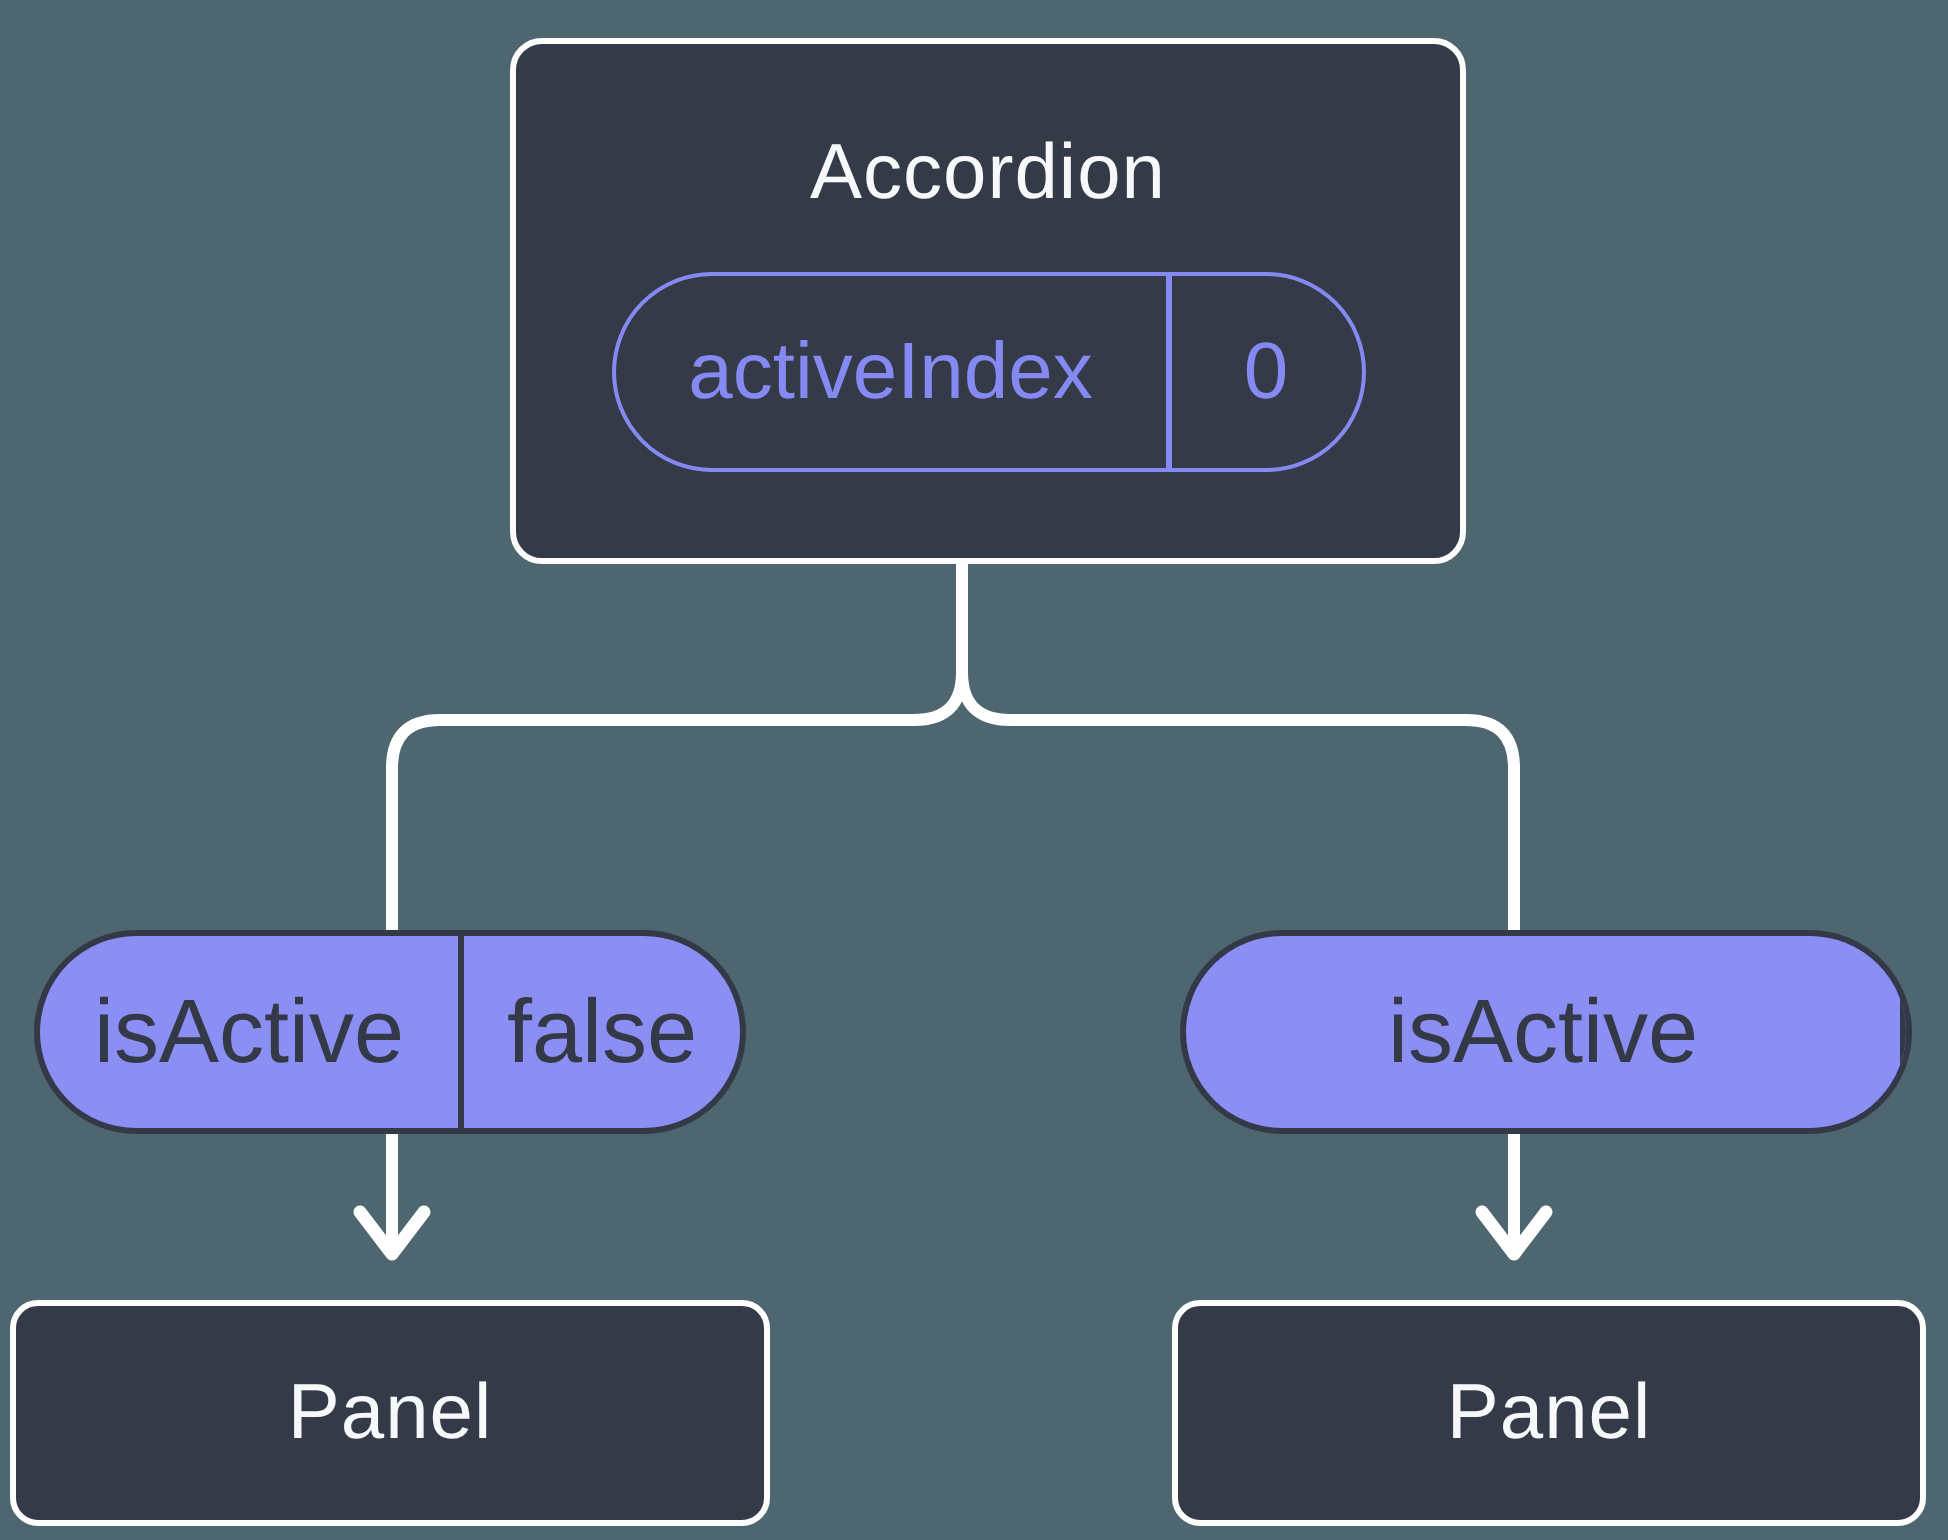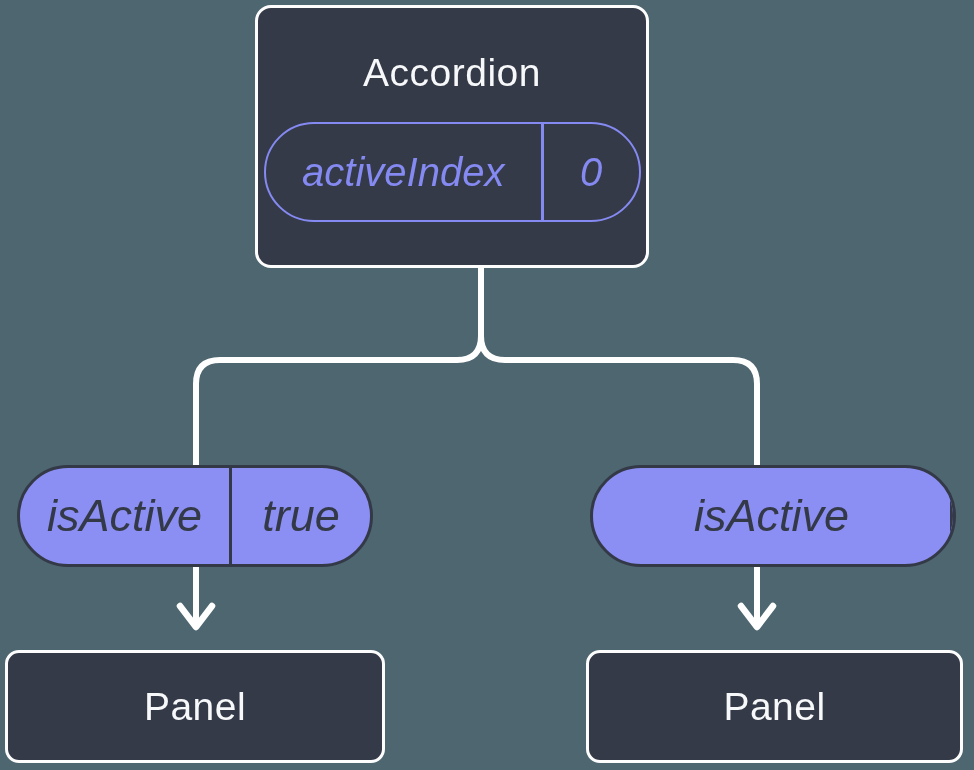--- a/index.html
+++ b/index.html
@@ -10,26 +10,26 @@
   body{font-family:"Liberation Sans", sans-serif; background:var(--background);}
   .stage{position:relative; width:974px; height:770px; background:var(--background); overflow:hidden;}
 
   .connectors{position:absolute; left:0; top:0; width:974px; height:770px; z-index:1;}
   .conn{fill:none; stroke:var(--connector); stroke-width:6; stroke-linecap:round; stroke-linejoin:round;}
   .conn.head{stroke-width:6.5;}
 
   .node{position:absolute; z-index:2; background:var(--node_bg);
         border:3px solid var(--node_border); box-sizing:border-box;
         display:flex; align-items:center; justify-content:center;}
-  .node-root{left:255px; top:5px; width:394px; height:263px; border-radius:16px;
+  .node-root{left:255px; top:19px; width:478px; height:263px; border-radius:16px;
              flex-direction:column; gap:27px;}
   .node-title{color:var(--node_text); font-size:39px; font-weight:500; letter-spacing:.5px;}
 
   .pill{display:flex; align-items:stretch; box-sizing:border-box; border-radius:60px; overflow:hidden; z-index:2;}
-  .pill-name, .pill-value{display:flex; align-items:center; justify-content:center;font-style:italic;}
+  .pill-name, .pill-value{display:flex; align-items:center; justify-content:center;}
   .pill-name{flex:1;}
 
   .pill-outline{width:377px; height:100px; border:2.5px solid var(--accent);
                 color:var(--accent); font-size:40px; background:transparent;}
   .pill-outline .pill-divider{width:2.5px; background:var(--accent);}
   .pill-outline .pill-value{width:95px;}
 
   .pill-solid{position:absolute; top:465px; height:102px; background:var(--pill_fill);
               border:3px solid var(--pill_text); color:var(--pill_text); font-size:45px;}
   .pill-solid .pill-divider{width:3px; background:var(--pill_text);}
@@ -59,21 +59,21 @@
     <div class="pill pill-outline">
       <span class="pill-name">activeIndex</span>
       <span class="pill-divider"></span>
       <span class="pill-value">0</span>
     </div>
   </div>
 
   <div class="pill pill-solid pill-left">
     <span class="pill-name">isActive</span>
     <span class="pill-divider"></span>
-    <span class="pill-value">true</span>
+    <span class="pill-value">false</span>
   </div>
 
   <div class="pill pill-solid pill-right">
     <span class="pill-name">isActive</span>
     <span class="pill-divider"></span>
   </div>
 
   <div class="node node-panel panel-left">
     <div class="node-title">Panel</div>
   </div>

